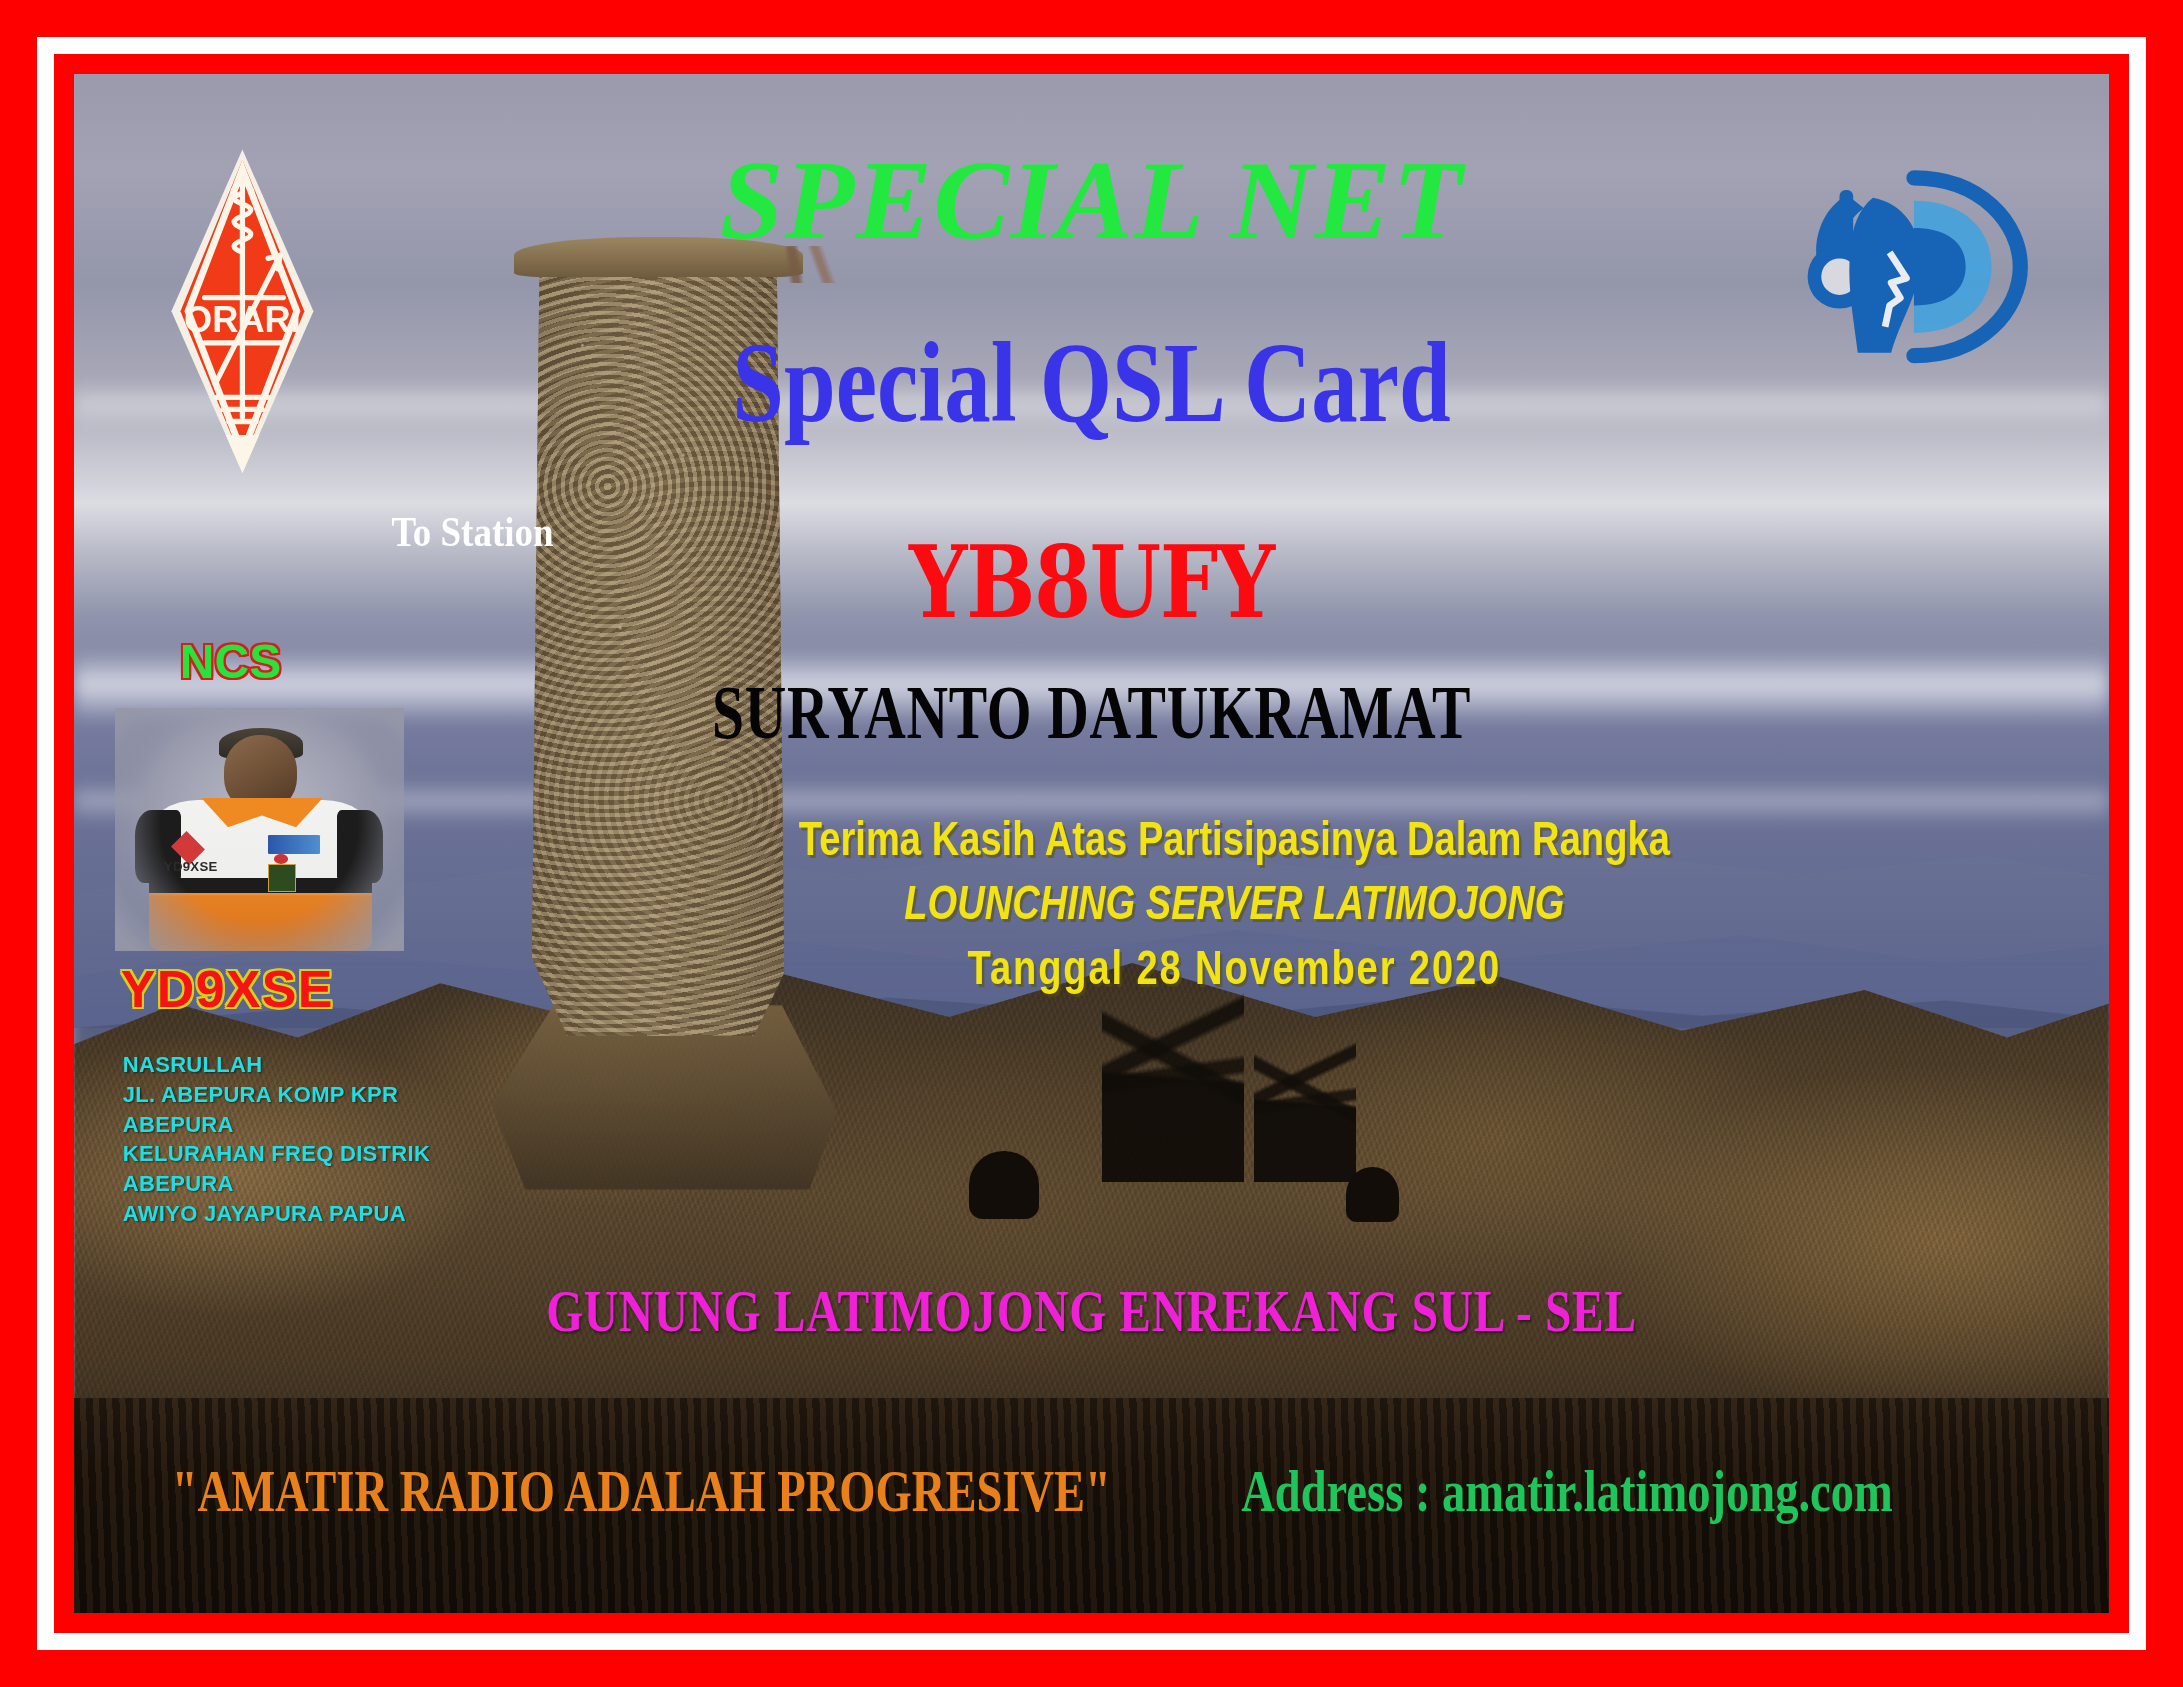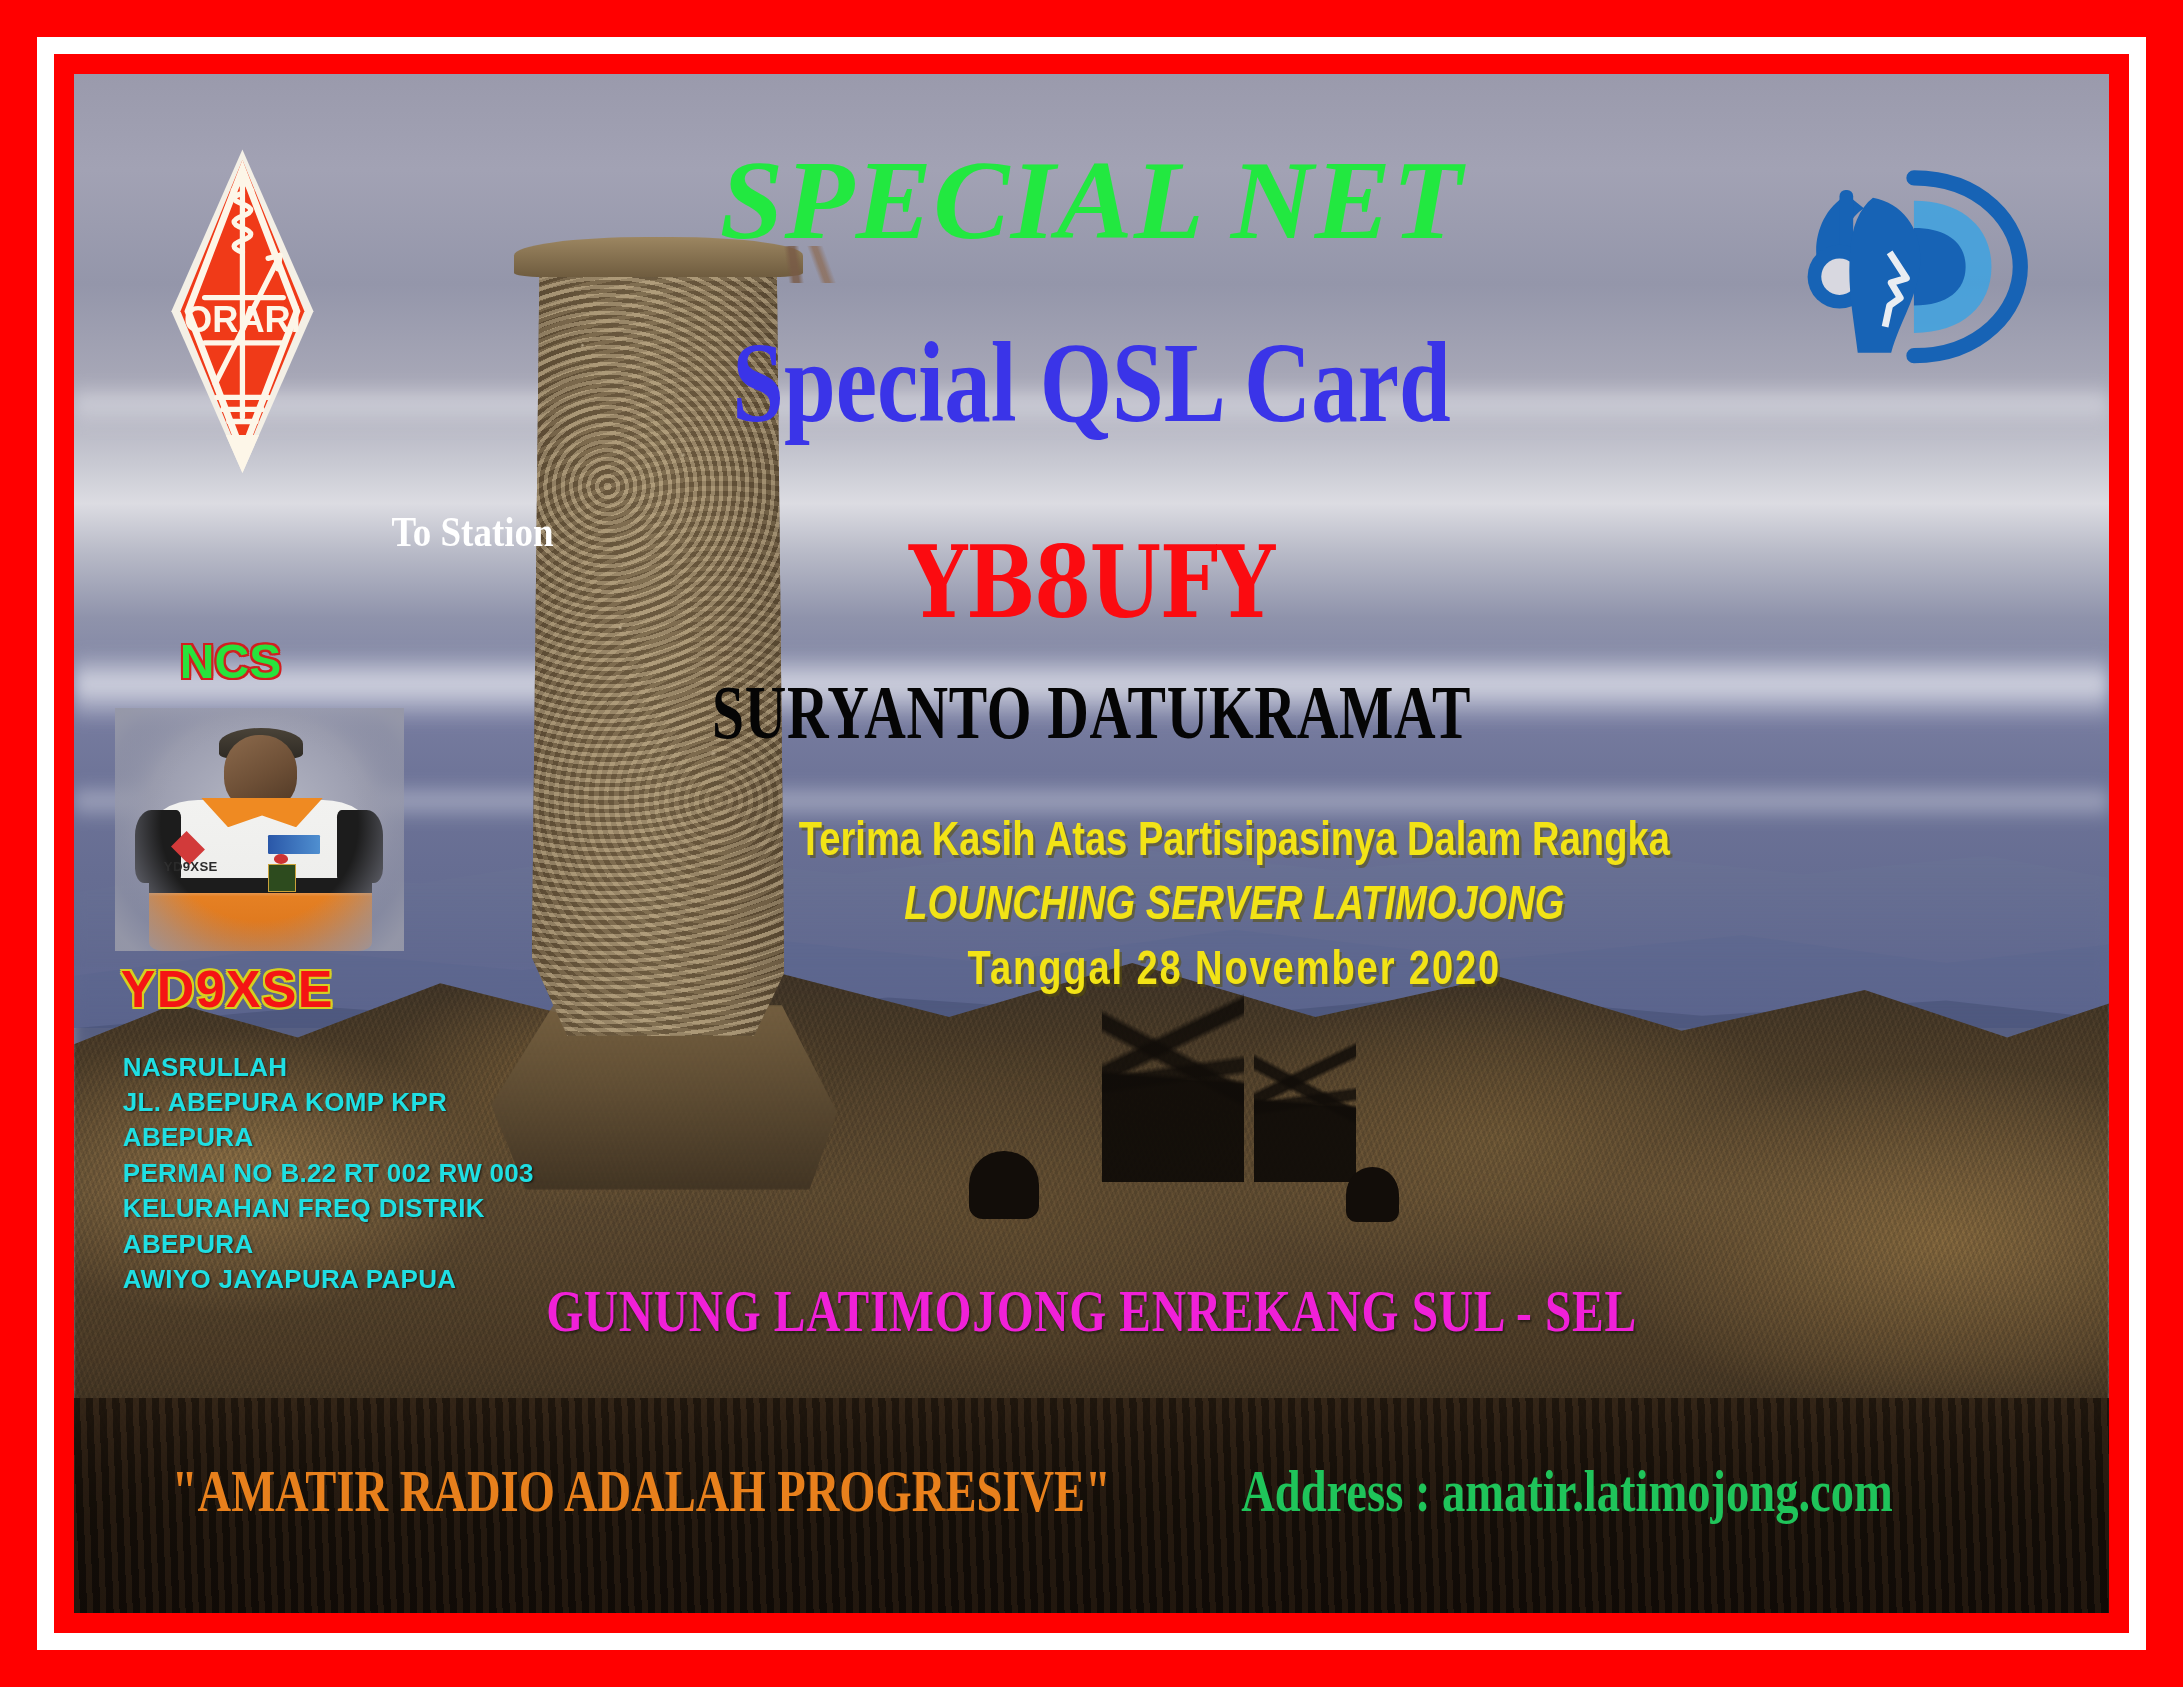--- a/index.html
+++ b/index.html
@@ -221,21 +221,21 @@
     left:2.3%;top:57.5%;
     font-family:"Liberation Sans",sans-serif;font-weight:bold;
     font-size:52px;color:#f51414;letter-spacing:1.3px;
     text-shadow:-2px 0 #d6d020,0 -2px #d6d020,2px 0 #d6d020,0 2px #d6d020,
                 -2px -2px #d6d020,2px -2px #d6d020,-2px 2px #d6d020,2px 2px #d6d020;
   }
 
   .addr{
     left:2.4%;top:63.4%;
     font-family:"Liberation Sans",sans-serif;font-weight:bold;
-    font-size:26px;color:#1fdfe3;line-height:1.36;
+    font-size:22px;color:#1fdfe3;line-height:1.36;
     letter-spacing:0.3px;
     text-shadow:1.3px 1.3px 2px rgba(0,0,0,.55);
   }
   .addr div{white-space:nowrap;}
 
   .location{
     left:0;right:0;top:78.5%;text-align:center;
     font-family:"Liberation Serif",serif;font-weight:bold;
     font-size:50px;color:#f020d8;letter-spacing:0.7px;
     transform:scaleY(1.2) scaleX(.95);
@@ -415,21 +415,20 @@
     <div class="ov launch">LOUNCHING SERVER LATIMOJONG</div>
     <div class="ov tanggal">Tanggal  28  November  2020</div>
 
     <div class="ov ncs">NCS</div>
     <div class="ov ydcall">YD9XSE</div>
 
     <div class="ov addr">
       <div>NASRULLAH</div>
       <div>JL. ABEPURA KOMP KPR</div>
       <div>ABEPURA</div>
-      <div>PERMAI NO B.22 RT 002 RW 003</div>
       <div>KELURAHAN FREQ DISTRIK</div>
       <div>ABEPURA</div>
       <div>AWIYO JAYAPURA PAPUA</div>
     </div>
 
     <table class="qtable">
       <colgroup>
         <col style="width:17.5%">
           <col style="width:18.5%">
           <col style="width:11.5%">

